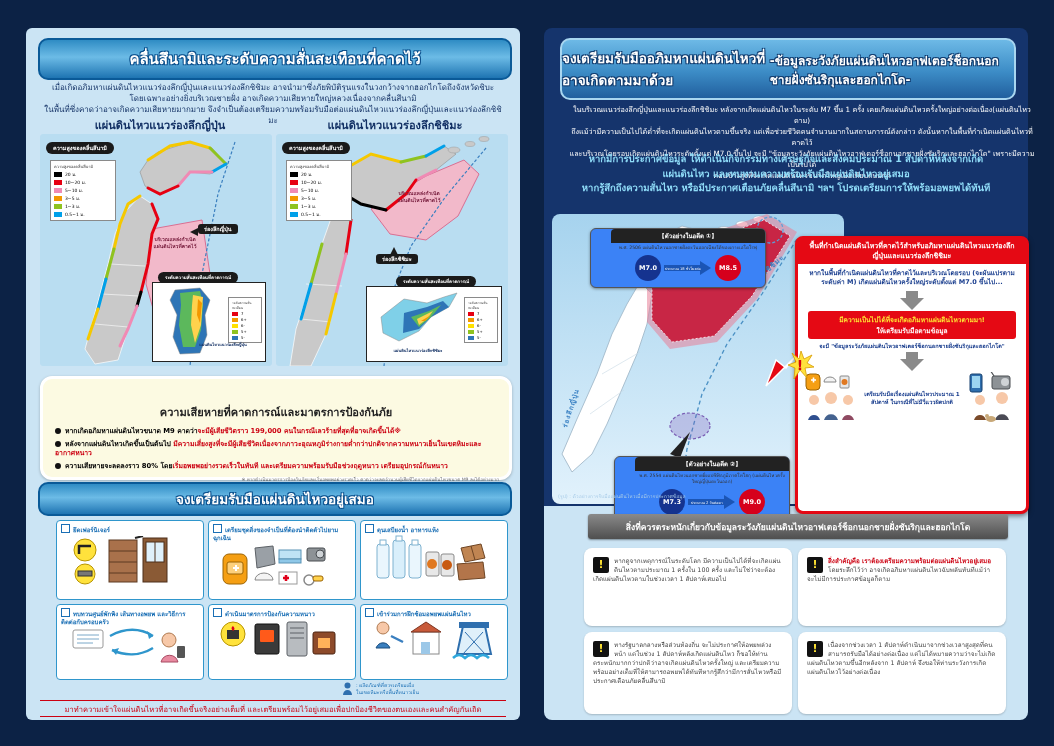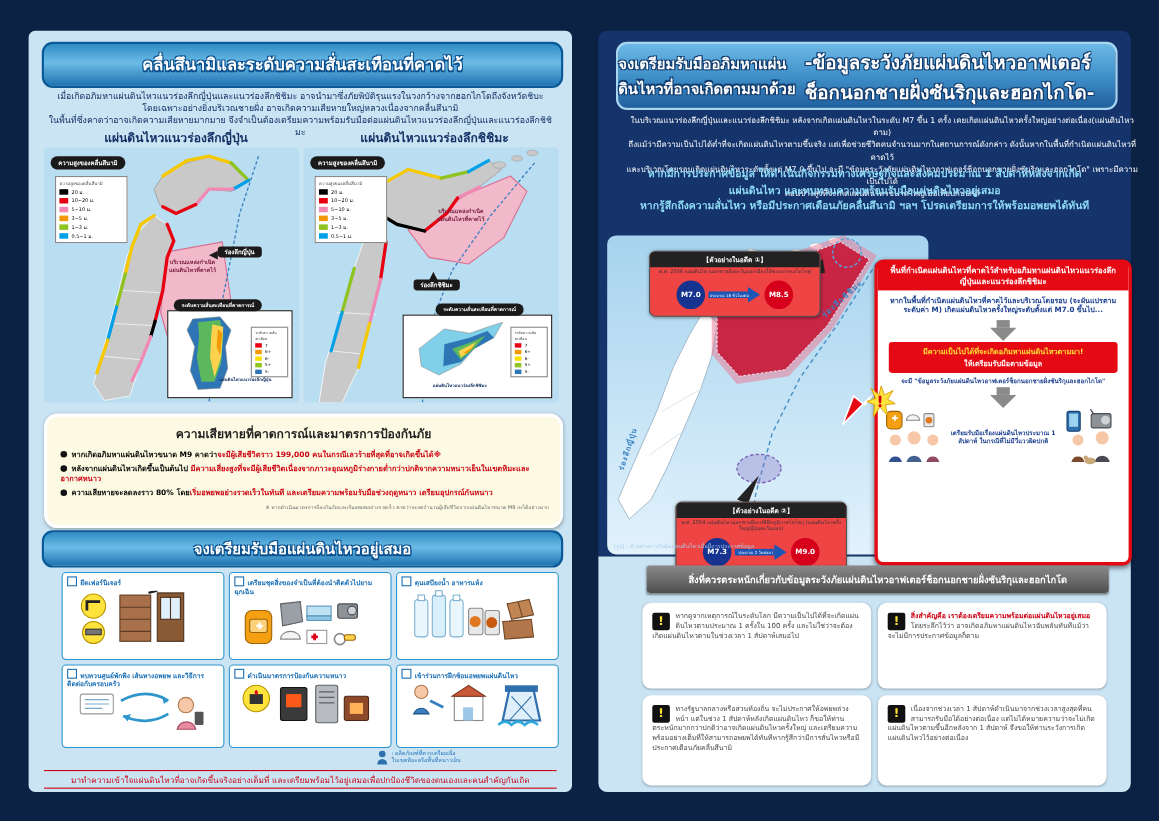--- a/index.html
+++ b/index.html
@@ -33,21 +33,21 @@
   
   .ybox{background:#fcfae2;border:3px solid #ffffff;border-radius:12px;box-shadow:0 1px 3px rgba(0,0,0,.25);}
   .bullet{display:inline-block;width:6px;height:6px;border-radius:50%;background:#111;margin-right:4px;vertical-align:middle;}
   .red{color:#cc0011;}
   
   .pcard{background:#fff;border:1.5px solid #2f96cc;border-radius:4px;overflow:hidden;}
   .chk{display:inline-block;width:7px;height:7px;border:1.2px solid #1a6fb5;margin-right:3px;vertical-align:-1px;background:#fff;}
   .plabel{font-size:6px;font-weight:bold;color:#1a6fb5;line-height:8px;padding:3px 4px 0 4px;}
   
   .mappanel{background:linear-gradient(180deg,#a6d3ee 0%,#e2f2fc 100%);border-radius:8px;}
-  .exbox{background:#ef4444;border:1.5px solid #555;border-radius:6px;box-shadow:0 1px 3px rgba(0,0,0,.4);}
+  .exbox{background:#3b82f6;border:1.5px solid #555;border-radius:6px;box-shadow:0 1px 3px rgba(0,0,0,.4);padding-left:20px;}
   .exhead{background:#222;border-radius:4px 4px 0 0;color:#fff;font-size:6px;font-weight:bold;text-align:center;padding:2px 0;}
   .exdesc{font-size:4.6px;color:#333;text-align:center;padding:2px 3px 0 3px;line-height:6px;}
   .mcirc{width:26px;height:26px;border-radius:50%;color:#fff;font-size:6.5px;font-weight:bold;display:flex;align-items:center;justify-content:center;flex:none;}
   .exarrow{position:relative;width:48px;height:14px;flex:none;}
   .exarrow .stem{position:absolute;left:0;top:4px;width:36px;height:6px;background:#1b55b5;}
   .exarrow .head{position:absolute;left:36px;top:0;width:0;height:0;border-top:7px solid transparent;border-bottom:7px solid transparent;border-left:11px solid #1b55b5;}
   .exarrow .lbl{position:absolute;left:1px;top:4.5px;width:36px;font-size:3.6px;color:#fff;text-align:center;white-space:nowrap;overflow:hidden;}
   .apanel{background:#fff;border:3px solid #e50914;border-radius:8px;box-shadow:0 2px 5px rgba(0,0,0,.5);}
   .aphead{background:#e50914;color:#fff;font-size:7px;font-weight:bold;text-align:center;line-height:9.5px;padding:3px 4px;}
   .darr{width:0;height:0;border-left:12px solid transparent;border-right:12px solid transparent;border-top:12px solid #8a8a8a;margin:0 auto;}
@@ -273,21 +273,21 @@
               <span class="sw" style="background:#2e75b6;width:6px;height:4px;"></span>
               <span style="font-size:3.8px;">5-</span>
             </div>
         </div>
         <div class="abs ctr" style="left:6px;top:60px;width:90px;font-size:4px;font-weight:bold;color:#123064;">แผ่นดินไหวแนวร่องลึกชิชิมะ</div>
       </div>
       <div class="abs blackpill" style="left:120px;top:142px;font-size:4.5px;">ระดับความสั่นสะเทือนที่คาดการณ์</div>
     </div>
 
     <div class="abs ybox" style="left:14px;top:348px;width:466px;height:98px;">
-      <div class="ctr" style="font-size:11px;font-weight:bold;color:#222;margin-top:6px;">ความเสียหายที่คาดการณ์และมาตรการป้องกันภัย</div>
+      <div class="ctr" style="font-size:11px;font-weight:bold;color:#222;margin-top:24px;">ความเสียหายที่คาดการณ์และมาตรการป้องกันภัย</div>
       <div style="font-size:6.8px;font-weight:bold;margin:6px 10px 0 12px;line-height:9px;">
         <span class="bullet"></span><span>หากเกิดอภิมหาแผ่นดินไหวขนาด M9 คาดว่า</span><span class="red">จะมีผู้เสียชีวิตราว 199,000 คนในกรณีเลวร้ายที่สุดที่อาจเกิดขึ้นได้※</span>
       </div>
       <div style="font-size:6.8px;font-weight:bold;margin:4px 10px 0 12px;line-height:9px;">
         <span class="bullet"></span><span>หลังจากแผ่นดินไหวเกิดขึ้นเป็นต้นไป</span> <span class="red">มีความเสี่ยงสูงที่จะมีผู้เสียชีวิตเนื่องจากภาวะอุณหภูมิร่างกายต่ำกว่าปกติจากความหนาวเย็นในเขตหิมะและอากาศหนาว</span>
       </div>
       <div style="font-size:6.8px;font-weight:bold;margin:4px 10px 0 12px;line-height:9px;">
         <span class="bullet"></span><span>ความเสียหายจะลดลงราว 80% โดย</span><span class="red">เริ่มอพยพอย่างรวดเร็วในทันที และเตรียมความพร้อมรับมือช่วงฤดูหนาว เตรียมอุปกรณ์กันหนาว</span>
       </div>
       <div style="font-size:4.6px;color:#666;text-align:right;margin:5px 10px 0 0;">※ หากดำเนินมาตรการป้องกันภัยและเริ่มอพยพอย่างรวดเร็ว คาดว่าจะลดจำนวนผู้เสียชีวิตจากแผ่นดินไหวขนาด M9 ลงได้อย่างมาก</div>
@@ -414,21 +414,21 @@
     <div class="abs banline" style="left:14px;top:672px;width:466px;"></div>
     <div class="abs ctr red" style="left:14px;top:675px;width:466px;font-size:7.5px;font-weight:normal;">มาทำความเข้าใจแผ่นดินไหวที่อาจเกิดขึ้นจริงอย่างเต็มที่ และเตรียมพร้อมไว้อยู่เสมอเพื่อปกป้องชีวิตของตนเองและคนสำคัญกันเถิด</div>
     <div class="abs banline" style="left:14px;top:688px;width:466px;"></div>
   </div>
 
   <div class="abs rtop"></div>
   <div class="abs rbot"></div>
 
   <div class="abs rphead" style="left:560px;top:38px;width:452px;height:58px;">
     <div style="font-size:13.5px;">จงเตรียมรับมืออภิมหาแผ่นดินไหวที่อาจเกิดตามมาด้วย</div>
-    <div style="font-size:17px;margin-top:1px;">-ข้อมูลระวังภัยแผ่นดินไหวอาฟเตอร์ช็อกนอกชายฝั่งซันริกุและฮอกไกโด-</div>
+    <div style="font-size:12px;margin-top:1px;">-ข้อมูลระวังภัยแผ่นดินไหวอาฟเตอร์ช็อกนอกชายฝั่งซันริกุและฮอกไกโด-</div>
   </div>
 
   <div class="abs ctr" style="left:552px;top:104px;width:468px;font-size:7.2px;line-height:11px;color:#ffffff;margin-left:16px;">
     <div>ในบริเวณแนวร่องลึกญี่ปุ่นและแนวร่องลึกชิชิมะ หลังจากเกิดแผ่นดินไหวในระดับ M7 ขึ้น 1 ครั้ง เคยเกิดแผ่นดินไหวครั้งใหญ่อย่างต่อเนื่อง(แผ่นดินไหวตาม)</div>
     <div>ถึงแม้ว่ามีความเป็นไปได้ต่ำที่จะเกิดแผ่นดินไหวตามขึ้นจริง แต่เพื่อช่วยชีวิตคนจำนวนมากในสถานการณ์ดังกล่าว ดังนั้นหากในพื้นที่กำเนิดแผ่นดินไหวที่คาดไว้</div>
     <div>และบริเวณโดยรอบเกิดแผ่นดินไหวระดับตั้งแต่ M7.0 ขึ้นไป จะมี "ข้อมูลระวังภัยแผ่นดินไหวอาฟเตอร์ช็อกนอกชายฝั่งซันริกุและฮอกไกโด" เพราะมีความเป็นไปได้</div>
     <div>ค่อนข้างสูงที่จะเกิดแผ่นดินไหวขนาดใหญ่เมื่อเทียบกับปกติ</div>
   </div>
 
   <div class="abs ctr" style="left:552px;top:152px;width:468px;font-size:9.5px;line-height:14.5px;font-weight:bold;color:#8fdcf8;">

